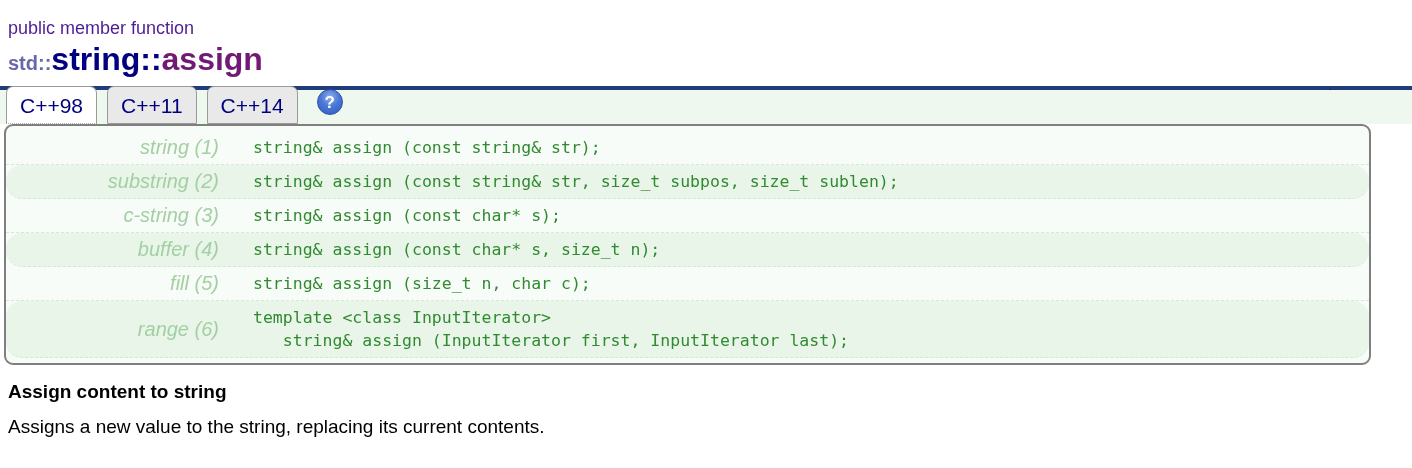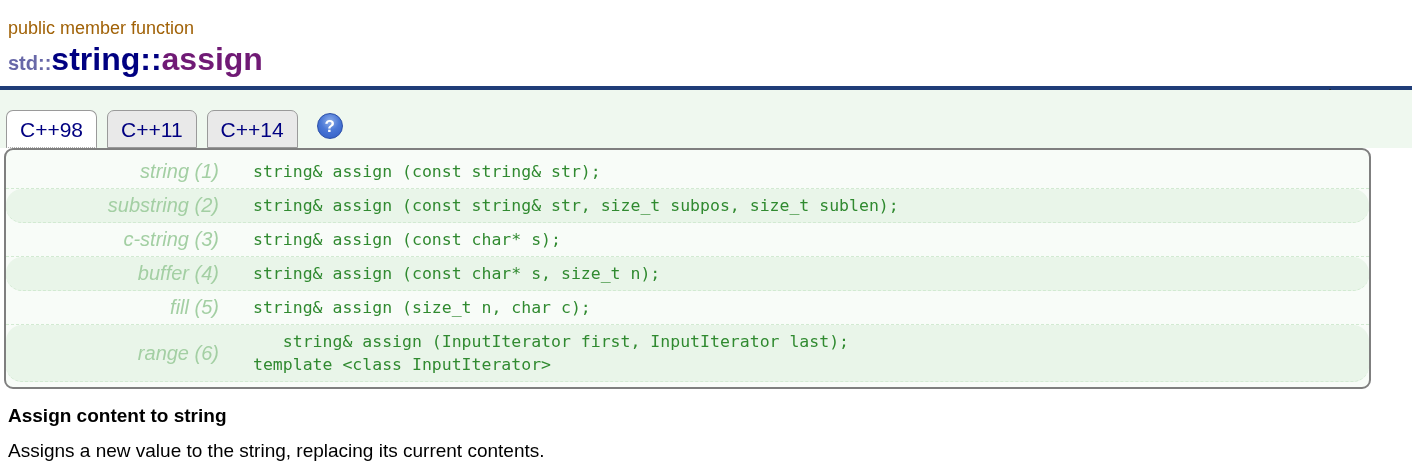--- a/index.html
+++ b/index.html
@@ -26,21 +26,21 @@
     color:#000;
     position:relative;
     overflow:hidden;
   }
 
   
   .header{position:relative;}
   .kind-label{
     margin:18px 0 0 8px;
     font-size:18px;
-    color:#a16207;
+    color:#4c1d95;
   }
   h1.page-title{
     margin:4px 0 0 8px;
     padding:0;
     line-height:1.05;
     font-weight:bold;
   }
   .title-prefix{
     font-size:20px;
     color:var(--std-prefix);
@@ -76,21 +76,21 @@
   }
 
   
   .top-rule{
     margin-top:9px;
     height:4px;
     background:var(--rule);
   }
   .tabstrip{
     background:var(--strip-bg);
-    height:58px;
+    height:34px;
     display:flex;
     align-items:flex-end;
     padding-left:6px;
     position:relative;
   }
   .tab{
     font-size:21px;
     color:var(--navy);
     background:var(--tab-bg);
     border:1px solid var(--tab-border);
@@ -218,21 +218,21 @@
   <div class="row">
     <div class="row-label">fill (5)</div>
     <div class="row-code">
       <div class="code-line">string&amp; assign (size_t n, char c);</div>
     </div>
   </div>
 
   <div class="row alt">
     <div class="row-label">range (6)</div>
     <div class="row-code">
+      <div class="code-line">template &lt;class InputIterator&gt;</div>
       <div class="code-line">   string&amp; assign (InputIterator first, InputIterator last);</div>
-      <div class="code-line">template &lt;class InputIterator&gt;</div>
     </div>
   </div>
 
 </div>
 
 <div class="desc-heading">Assign content to string</div>
 <div class="desc-text">Assigns a new value to the string, replacing its current contents.</div>
 
 </body></html>

